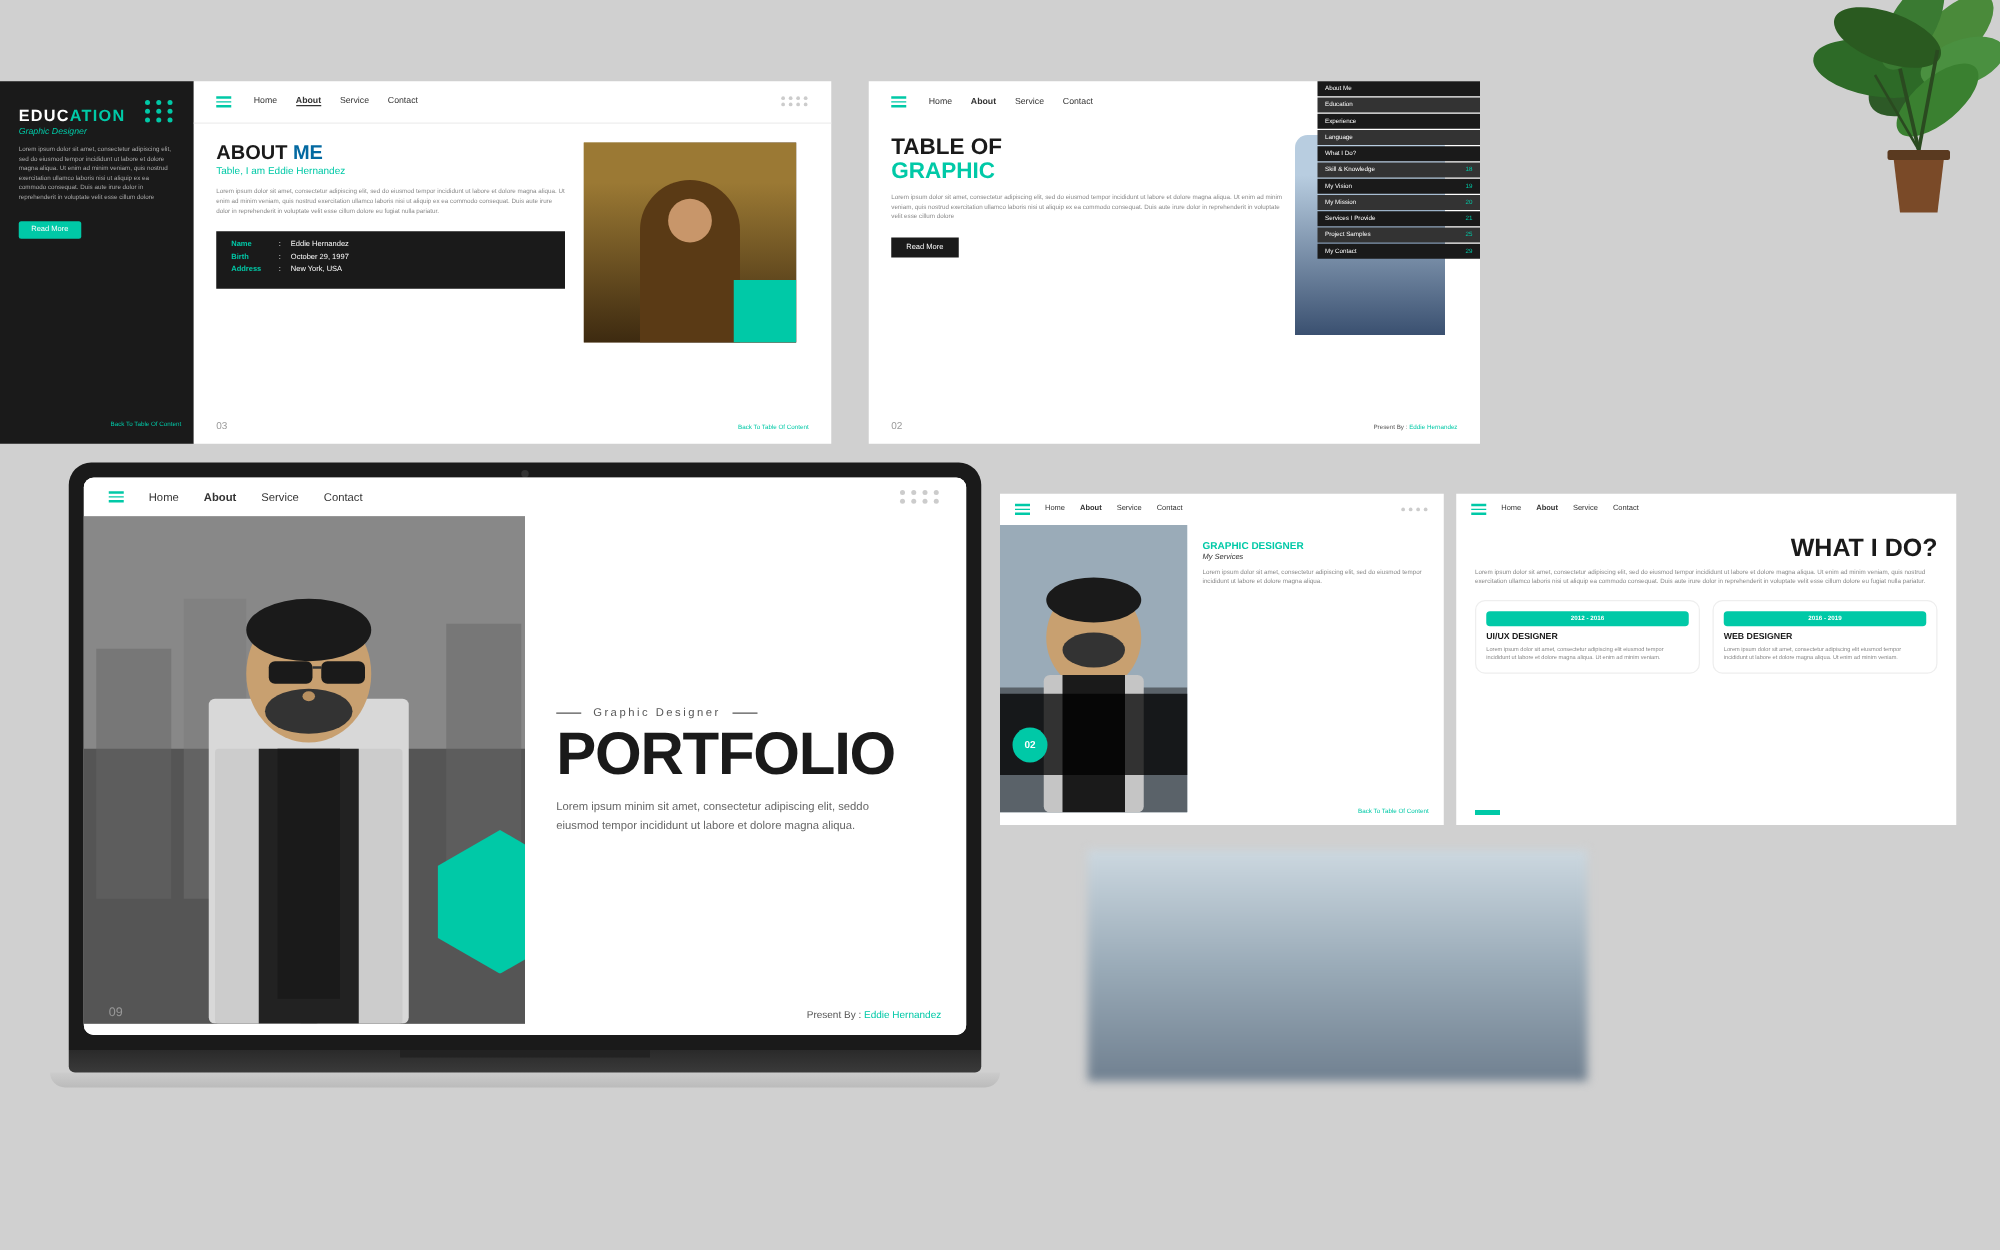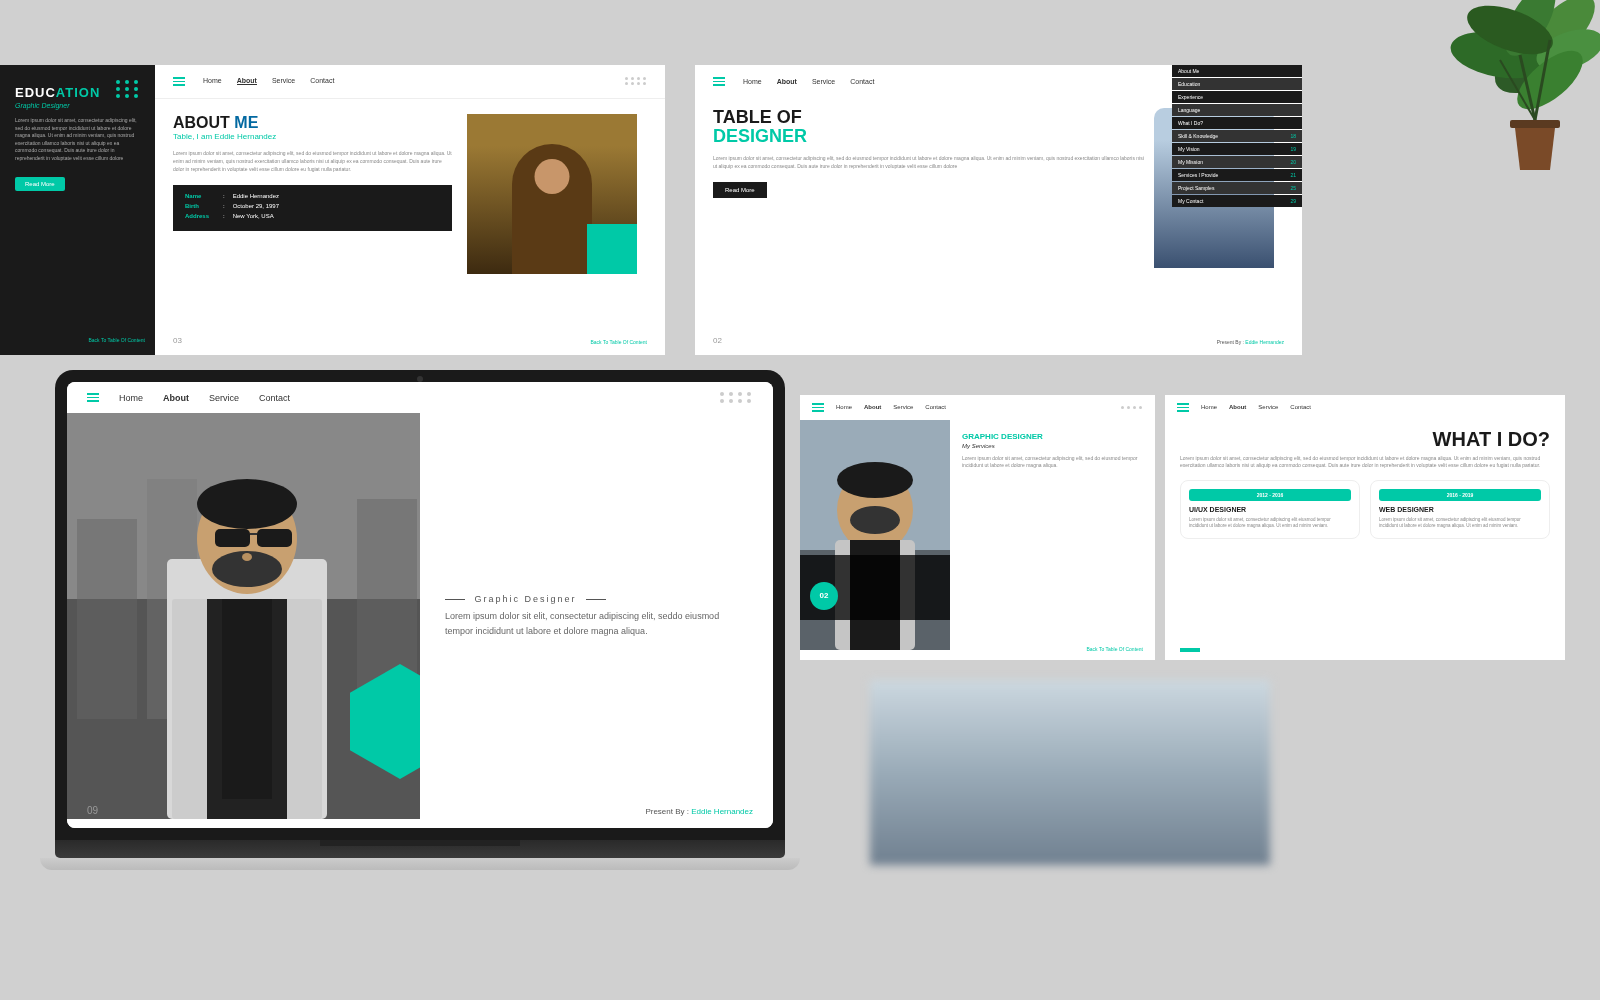--- a/index.html
+++ b/index.html
@@ -193,21 +193,21 @@
     .slide-about .back-link {
       position: absolute;
       bottom: 10px;
       right: 18px;
       font-size: 5px;
       color: #00c9a7;
     }
 
     
     .slide-toc {
-      width: 607px;
+      width: 489px;
       height: 290px;
       background: white;
       position: relative;
       flex-shrink: 0;
       margin-left: 30px;
     }
     .slide-toc .nav {
       display: flex;
       align-items: center;
       padding: 12px 18px;
@@ -574,21 +574,21 @@
       </div>
       <div class="nav-links">
         <a href="#">Home</a>
         <a href="#" class="active">About</a>
         <a href="#">Service</a>
         <a href="#">Contact</a>
       </div>
     </div>
     <div class="slide-toc-content">
       <div class="slide-toc-left">
-        <h1>TABLE OF<span style="color:#00c9a7">DESIGNER</span></h1>
+        <h1>TABLE OF<span style="color:#00c9a7">GRAPHIC</span></h1>
         <div class="lorem">Lorem ipsum dolor sit amet, consectetur adipiscing elit, sed do eiusmod tempor incididunt ut labore et dolore magna aliqua. Ut enim ad minim veniam, quis nostrud exercitation ullamco laboris nisi ut aliquip ex ea commodo consequat. Duis aute irure dolor in reprehenderit in voluptate velit esse cillum dolore</div>
         <button class="read-btn" style="background:#1a1a1a;color:white;border:none;padding:5px 12px;font-size:6px;cursor:pointer;">Read More</button>
       </div>
       <div class="toc-photo-area">
         <div class="toc-photo">
           <div class="toc-person"></div>
         </div>
       </div>
       <div class="toc-list">
         <div class="toc-item">
@@ -707,21 +707,22 @@
               </svg>
             </div>
             <div class="teal-hex"></div>
           </div>
           <div class="portfolio-text-area">
             <div class="graphic-designer-label">
               <span style="display:inline-block;width:20px;height:1px;background:#555;vertical-align:middle;margin-right:5px;"></span>
               Graphic Designer
               <span style="display:inline-block;width:20px;height:1px;background:#555;vertical-align:middle;margin-left:5px;"></span>
             </div>
-            <div class="portfolio-desc">Lorem ipsum dolor sit elit, consectetur adipiscing elit, seddo eiusmod tempor incididunt ut labore et dolore magna aliqua.</div>
+            <div class="portfolio-title">PORTFOLIO</div>
+            <div class="portfolio-desc">Lorem ipsum minim sit amet, consectetur adipiscing elit, seddo eiusmod tempor incididunt ut labore et dolore magna aliqua.</div>
           </div>
         </div>
         <div class="page-num">09</div>
         <div class="presenter">Present By : <span style="color:#00c9a7;">Eddie Hernandez</span></div>
       </div>
     </div>
   </div>
   <div class="macbook-base">
     <div class="macbook-hinge"></div>
   </div>

